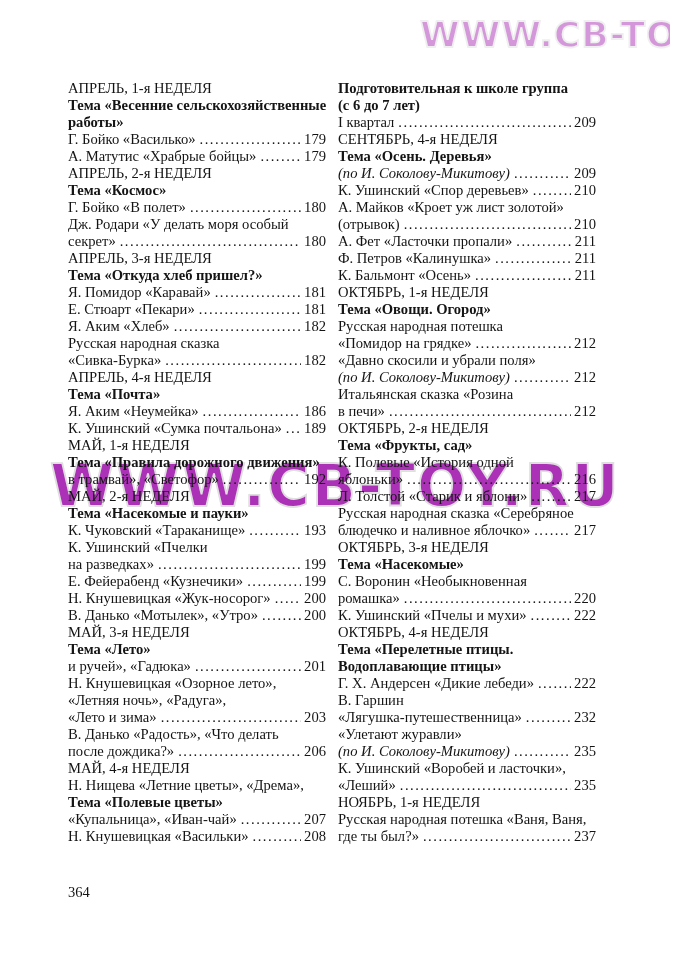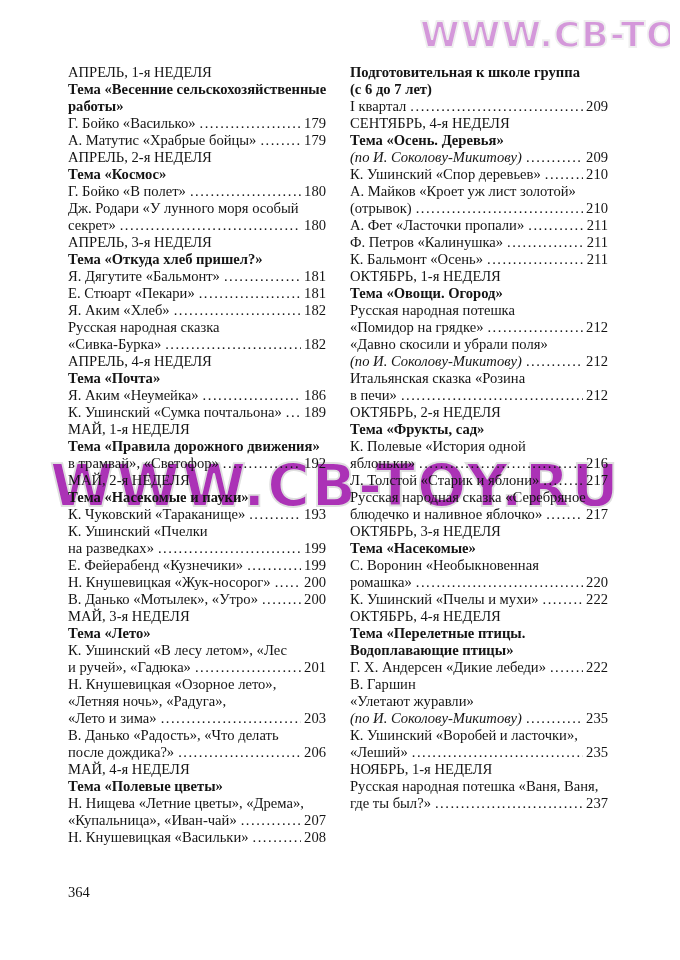--- a/index.html
+++ b/index.html
@@ -2,22 +2,22 @@
 <html><head>
 <meta charset="utf-8">
 <style>
   html,body { margin:0; padding:0; background:#ffffff; }
   .page {
     position:relative; width:680px; height:960px; overflow:hidden;
     background:#ffffff; color:#141414;
     font-family:"Liberation Serif","DejaVu Serif",serif;
   }
   .cols {
-    position:absolute; top:64px; left:68px;
-    display:flex; gap:24px;
+    position:absolute; top:80px; left:68px;
+    display:flex; gap:12px;
   }
   .col { width:258px; }
   .toc-line {
     display:flex; align-items:baseline;
     font-size:14.6px; line-height:17px; white-space:nowrap;
   }
   .toc-line .t { flex:0 0 auto; }
   .toc-line.b { font-weight:bold; }
   .toc-line.i .t { font-style:italic;text-align:right; }
   .leader {
@@ -82,35 +82,35 @@
         </div>
         <div class="toc-line b">
           <span class="t">Тема «Космос»</span>
         </div>
         <div class="toc-line">
           <span class="t">Г. Бойко «В полет»</span>
           <span class="leader"></span>
           <span class="pg">180</span>
         </div>
         <div class="toc-line">
-          <span class="t">Дж. Родари «У лунного моря особый</span>
+          <span class="t">Дж. Родари «У делать моря особый</span>
         </div>
         <div class="toc-line">
           <span class="t">секрет»</span>
           <span class="leader"></span>
           <span class="pg">180</span>
         </div>
         <div class="toc-line">
           <span class="t">АПРЕЛЬ, 3-я НЕДЕЛЯ</span>
         </div>
         <div class="toc-line b">
           <span class="t">Тема «Откуда хлеб пришел?»</span>
         </div>
         <div class="toc-line">
-          <span class="t">Я. Дягутите «Бальмонт»</span>
+          <span class="t">Я. Помидор «Каравай»</span>
           <span class="leader"></span>
           <span class="pg">181</span>
         </div>
         <div class="toc-line">
           <span class="t">Е. Стюарт «Пекари»</span>
           <span class="leader"></span>
           <span class="pg">181</span>
         </div>
         <div class="toc-line">
           <span class="t">Я. Аким «Хлеб»</span>
@@ -186,23 +186,20 @@
           <span class="leader"></span>
           <span class="pg">200</span>
         </div>
         <div class="toc-line">
           <span class="t">МАЙ, 3-я НЕДЕЛЯ</span>
         </div>
         <div class="toc-line b">
           <span class="t">Тема «Лето»</span>
         </div>
         <div class="toc-line">
-          <span class="t">К. Ушинский «В лесу летом», «Лес</span>
-        </div>
-        <div class="toc-line">
           <span class="t">и ручей», «Гадюка»</span>
           <span class="leader"></span>
           <span class="pg">201</span>
         </div>
         <div class="toc-line">
           <span class="t">Н. Кнушевицкая «Озорное лето»,</span>
         </div>
         <div class="toc-line">
           <span class="t">«Летняя ночь», «Радуга»,</span>
         </div>
@@ -215,25 +212,25 @@
           <span class="t">В. Данько «Радость», «Что делать</span>
         </div>
         <div class="toc-line">
           <span class="t">после дождика?»</span>
           <span class="leader"></span>
           <span class="pg">206</span>
         </div>
         <div class="toc-line">
           <span class="t">МАЙ, 4-я НЕДЕЛЯ</span>
         </div>
+        <div class="toc-line">
+          <span class="t">Н. Нищева «Летние цветы», «Дрема»,</span>
+        </div>
         <div class="toc-line b">
           <span class="t">Тема «Полевые цветы»</span>
-        </div>
-        <div class="toc-line">
-          <span class="t">Н. Нищева «Летние цветы», «Дрема»,</span>
         </div>
         <div class="toc-line">
           <span class="t">«Купальница», «Иван-чай»</span>
           <span class="leader"></span>
           <span class="pg">207</span>
         </div>
         <div class="toc-line">
           <span class="t">Н. Кнушевицкая «Васильки»</span>
           <span class="leader"></span>
           <span class="pg">208</span>
@@ -375,20 +372,25 @@
         <div class="toc-line b">
           <span class="t">Водоплавающие птицы»</span>
         </div>
         <div class="toc-line">
           <span class="t">Г. Х. Андерсен «Дикие лебеди»</span>
           <span class="leader"></span>
           <span class="pg">222</span>
         </div>
         <div class="toc-line">
           <span class="t">В. Гаршин</span>
+        </div>
+        <div class="toc-line">
+          <span class="t">«Лягушка-путешественница»</span>
+          <span class="leader"></span>
+          <span class="pg">232</span>
         </div>
         <div class="toc-line">
           <span class="t">«Улетают журавли»</span>
         </div>
         <div class="toc-line i">
           <span class="t">(по И. Соколову-Микитову)</span>
           <span class="leader"></span>
           <span class="pg">235</span>
         </div>
         <div class="toc-line">

